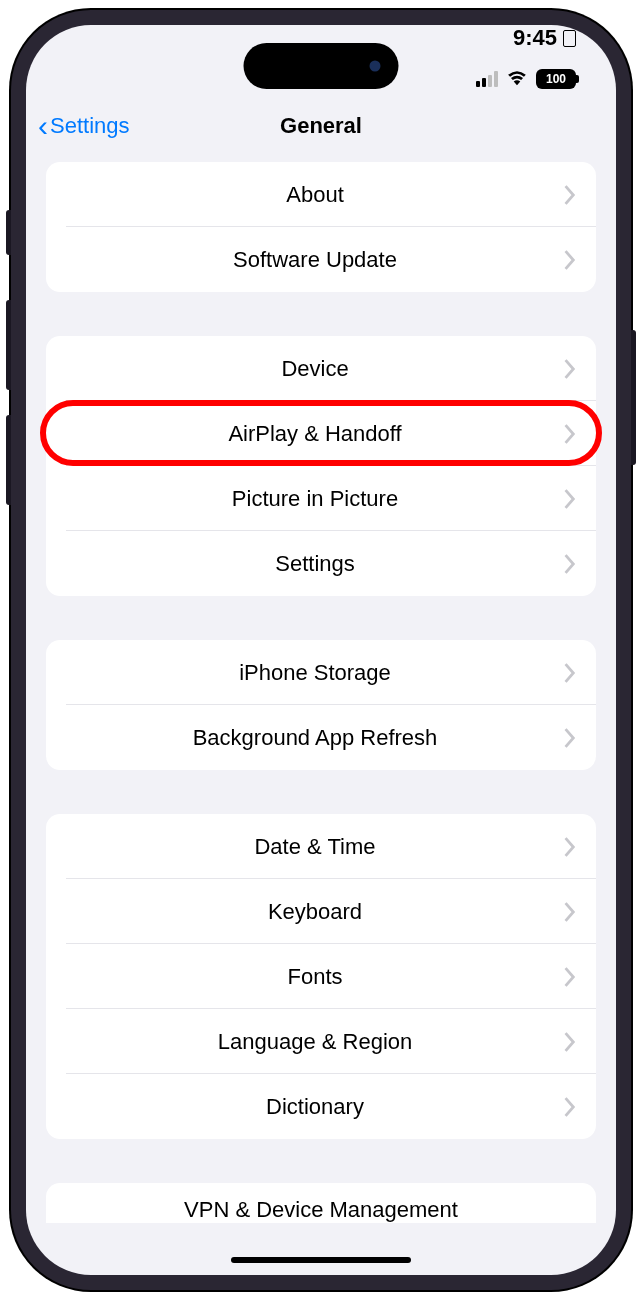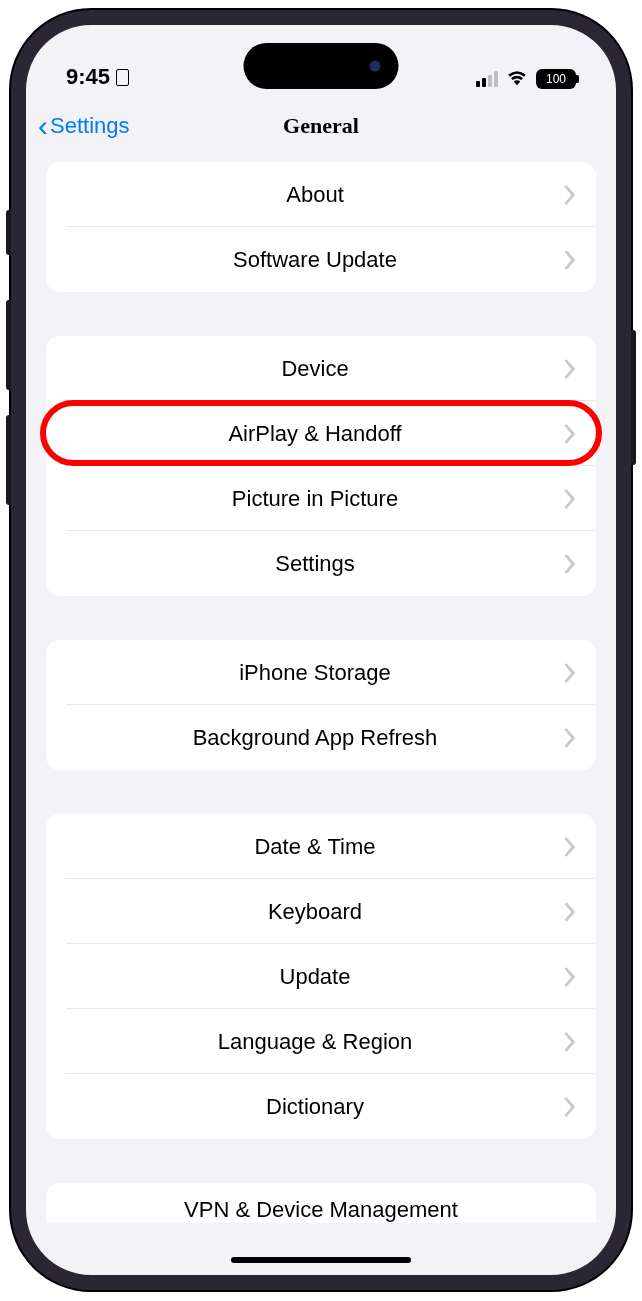--- a/index.html
+++ b/index.html
@@ -90,20 +90,21 @@
       background: #1a1722;
       border-radius: 0 3px 3px 0;
     }
 
     .status-bar {
       height: 75px;
       display: flex;
       align-items: flex-end;
       justify-content: space-between;
       padding: 0 40px 10px 40px;
+      flex-direction: column;
     }
     .status-left {
       display: flex;
       align-items: center;
       gap: 6px;
       font-size: 22px;
       font-weight: 600;
     }
     .status-right {
       display: flex;
@@ -130,21 +131,21 @@
       width: 40px;
       height: 20px;
       background: #000;
       border-radius: 6px;
       position: relative;
       display: flex;
       align-items: center;
       justify-content: center;
       color: #fff;
       font-size: 12px;
-      font-weight: 400;
+      font-weight: 700;
     }
     .battery::after {
       content: "";
       position: absolute;
       right: -3px;
       top: 50%;
       transform: translateY(-50%);
       width: 3px;
       height: 8px;
       background: #000;
@@ -178,21 +179,20 @@
       font-size: 30px;
       font-weight: 400;
       line-height: 1;
     }
     .nav-title {
       position: absolute;
       left: 50%;
       transform: translateX(-50%);
       font-size: 22px;
       font-weight: 600;
-      font-family: Liberation Serif, serif;
     }
 
     .content {
       padding: 10px 20px 0 20px;
       height: calc(100% - 127px);
       overflow: hidden;
     }
 
     .list-group {
       background: #fff;
@@ -376,21 +376,21 @@
               <path d="M1 1 L8 9 L1 17"></path>
             </svg>
         </div>
         <div class="list-row">
           <span class="row-label">Keyboard</span>
           <svg class="row-chevron" width="12" height="20" viewBox="0 0 10 18" fill="none" stroke-width="2.5">
               <path d="M1 1 L8 9 L1 17"></path>
             </svg>
         </div>
         <div class="list-row">
-          <span class="row-label">Update</span>
+          <span class="row-label">Fonts</span>
           <svg class="row-chevron" width="12" height="20" viewBox="0 0 10 18" fill="none" stroke-width="2.5">
               <path d="M1 1 L8 9 L1 17"></path>
             </svg>
         </div>
         <div class="list-row">
           <span class="row-label">Language &amp; Region</span>
           <svg class="row-chevron" width="12" height="20" viewBox="0 0 10 18" fill="none" stroke-width="2.5">
               <path d="M1 1 L8 9 L1 17"></path>
             </svg>
         </div>

